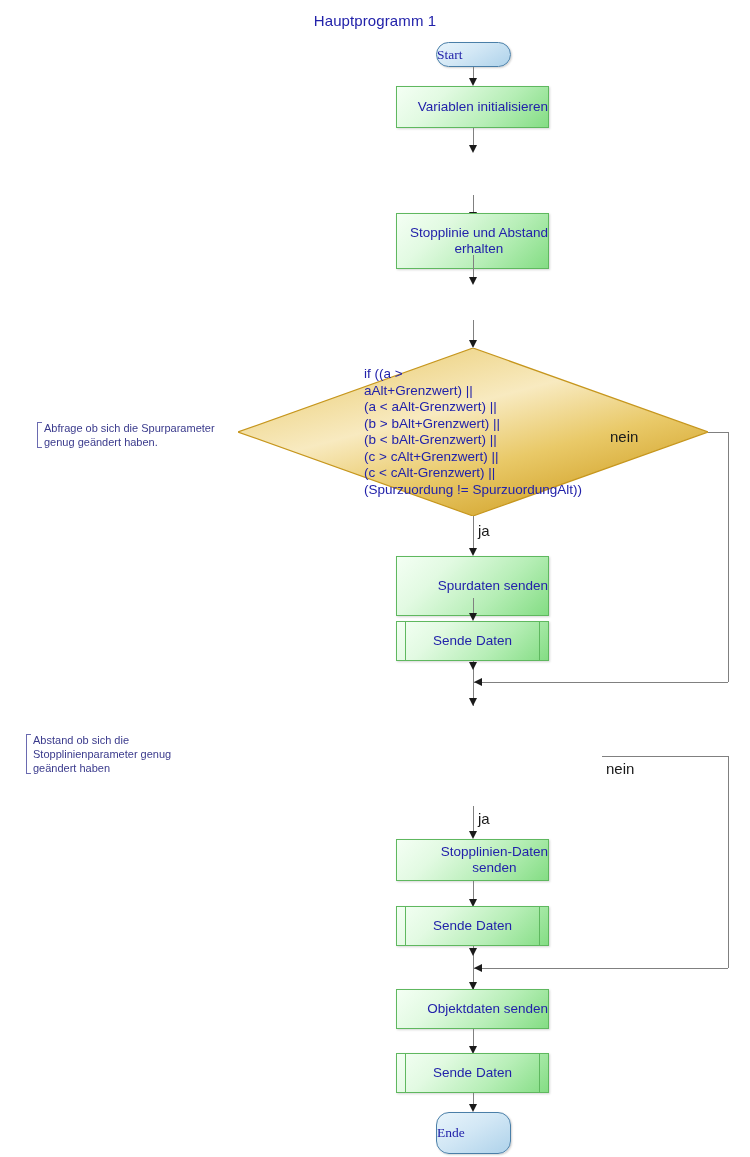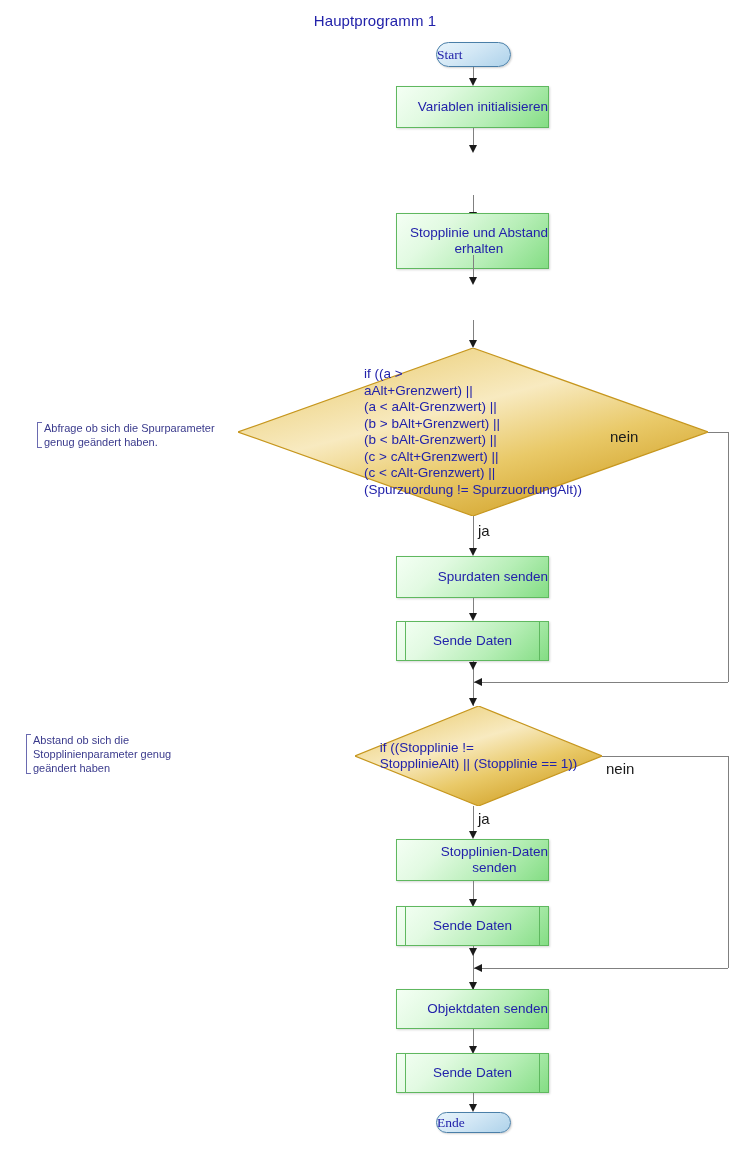--- a/index.html
+++ b/index.html
@@ -230,53 +230,37 @@
   <div class="branch-label" style="left:610px; top:428px;">nein</div>
   <div class="hline" style="left:708px; top:432px; width:20px;"></div>
   <div class="vline" style="left:728px; top:432px; height:250px;"></div>
   <div class="hline" style="left:474px; top:682px; width:254px;"></div>
   <div class="arrow-left" style="left:474px; top:677.5px;"></div>
 
   <div class="branch-label" style="left:478px; top:522px;">ja</div>
   <div class="vline" style="left:473px; top:516px; height:32px;"></div>
   <div class="arrow-down" style="left:468.5px; top:548px;"></div>
 
-  <div class="proc" style="left:396px; top:556px; width:153px; height:42px;">
+  <div class="proc" style="left:396px; top:556px; width:153px; height:60px;">
     <span>Spurdaten senden</span>
   </div>
 
   <div class="vline" style="left:473px; top:598px; height:16px;"></div>
   <div class="arrow-down" style="left:468.5px; top:613px;"></div>
 
   <div class="subproc" style="left:396px; top:621px; width:153px; height:40px;">
     <span class="bar l"></span>
     <span class="bar r"></span>
     <span>Sende Daten</span>
   </div>
 
   <div class="vline" style="left:473px; top:661px; height:45px;"></div>
   <div class="arrow-down" style="left:468.5px; top:662px;"></div>
   <div class="arrow-down" style="left:468.5px; top:698px;"></div>
 
-  <div class="diamond-wrap" style="left:355px; top:706px; width:247px; height:100px;">
-    <svg class="diamond-shape" viewBox="0 0 247 100" preserveAspectRatio="none">
-      <defs>
-        <linearGradient id="goldGrad2" x1="0" y1="0" x2="0.75" y2="1">
-          <stop offset="0%" stop-color="#dcae35"></stop>
-          <stop offset="22%" stop-color="#efd78e"></stop>
-          <stop offset="45%" stop-color="#f8eac0"></stop>
-          <stop offset="70%" stop-color="#e9c968"></stop>
-          <stop offset="100%" stop-color="#cf9e23"></stop>
-        </linearGradient>
-      </defs>
-      <polygon points="123.5,0 247,50 123.5,100 0,50" fill="url(#goldGrad2)" stroke="#c6961d" stroke-width="1.2"></polygon>
-    </svg>
-    <div class="diamond-text" style="padding:0 14px;">if ((Stopplinie !=
-StopplinieAlt) || (Stopplinie == 1))</div>
-  </div>
 
   <div class="note" style="left:26px; top:733px; width:185px;">Abstand ob sich die
 Stopplinienparameter genug
 geändert haben</div>
 
   <div class="branch-label" style="left:606px; top:760px;">nein</div>
   <div class="hline" style="left:602px; top:756px; width:126px;"></div>
   <div class="vline" style="left:728px; top:756px; height:212px;"></div>
   <div class="hline" style="left:474px; top:968px; width:254px;"></div>
   <div class="arrow-left" style="left:474px; top:963.5px;"></div>
@@ -312,17 +296,17 @@
 
   <div class="subproc" style="left:396px; top:1053px; width:153px; height:40px;">
     <span class="bar l"></span>
     <span class="bar r"></span>
     <span>Sende Daten</span>
   </div>
 
   <div class="vline" style="left:473px; top:1093px; height:14px;"></div>
   <div class="arrow-down" style="left:468.5px; top:1104px;"></div>
 
-  <div class="pill" style="left:436px; top:1112px; width:75px; height:21px;">
+  <div class="pill" style="left:436px; top:1112px; width:75px; height:42px;">
     <span>Ende</span>
   </div>
 
 </div>
 
 </body></html>

